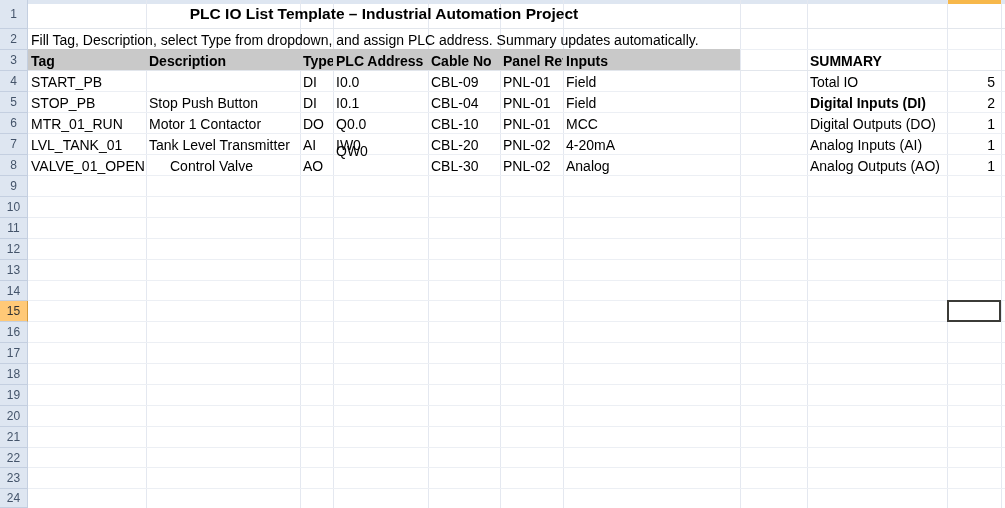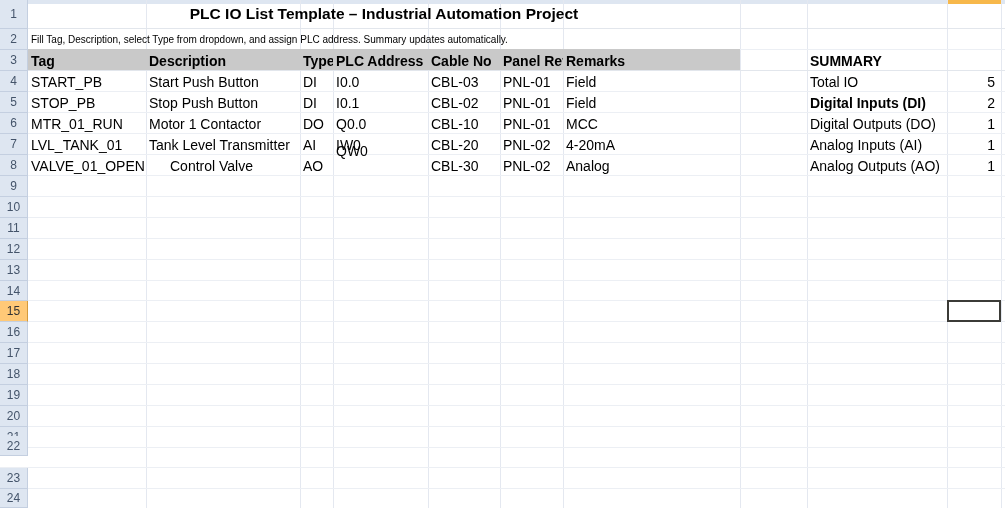--- a/index.html
+++ b/index.html
@@ -84,21 +84,21 @@
   .cell.bold { font-weight: bold; }
   .cell.right { justify-content: flex-end; padding-right: 6px; }
 
   .title {
     font-size: 15.5px;
     font-weight: bold;
     justify-content: center;
     color: #000000;
   }
   .subtitle {
-    font-size: 10px;
+    font-size: 14px;
     color: #000000;
   }
 
   .hdrband {
     position: absolute;
     background: #c9c9c9;
     height: 21px;
   }
 
   
@@ -169,49 +169,48 @@
   <div class="gutter" style="top:239px;height:21px;">12</div>
   <div class="gutter" style="top:260px;height:21px;">13</div>
   <div class="gutter" style="top:281px;height:20px;">14</div>
   <div class="gutter sel" style="top:301px;height:21px;">15</div>
   <div class="gutter" style="top:322px;height:21px;">16</div>
   <div class="gutter" style="top:343px;height:21px;">17</div>
   <div class="gutter" style="top:364px;height:21px;">18</div>
   <div class="gutter" style="top:385px;height:21px;">19</div>
   <div class="gutter" style="top:406px;height:21px;">20</div>
   <div class="gutter" style="top:427px;height:21px;">21</div>
-  <div class="gutter" style="top:436px;height:20px;">22</div>
+  <div class="gutter" style="top:448px;height:20px;">22</div>
   <div class="gutter" style="top:468px;height:21px;">23</div>
   <div class="gutter" style="top:489px;height:19px;">24</div>
 
   <div class="cell title" style="left:28px;top:0px;width:712px;height:28px;">PLC IO List Template – Industrial Automation Project</div>
 
   <div class="cell subtitle" style="left:28px;top:29px;width:712px;height:21px;">Fill Tag, Description, select Type from dropdown, and assign PLC address. Summary updates automatically.</div>
 
   <div class="cell bold" style="left:28px;top:50px;width:118px;height:21px;">Tag</div>
   <div class="cell bold" style="left:146px;top:50px;width:154px;height:21px;">Description</div>
   <div class="cell bold" style="left:300px;top:50px;width:33px;height:21px;">Type</div>
   <div class="cell bold" style="left:333px;top:50px;width:95px;height:21px;">PLC Address</div>
   <div class="cell bold" style="left:428px;top:50px;width:72px;height:21px;">Cable No</div>
   <div class="cell bold" style="left:500px;top:50px;width:63px;height:21px;">Panel Ref</div>
-  <div class="cell bold" style="left:563px;top:50px;width:177px;height:21px;">Remarks</div>
+  <div class="cell bold" style="left:563px;top:50px;width:177px;height:21px;">Inputs</div>
 
   <div class="cell" style="left:28px;top:71px;width:118px;height:21px;">START_PB</div>
-  <div class="cell" style="left:146px;top:71px;width:154px;height:21px;">Start Push Button</div>
   <div class="cell" style="left:300px;top:71px;width:33px;height:21px;">DI</div>
   <div class="cell" style="left:333px;top:71px;width:95px;height:21px;">I0.0</div>
-  <div class="cell" style="left:428px;top:71px;width:72px;height:21px;">CBL-03</div>
+  <div class="cell" style="left:428px;top:71px;width:72px;height:21px;">CBL-09</div>
   <div class="cell" style="left:500px;top:71px;width:63px;height:21px;">PNL-01</div>
   <div class="cell" style="left:563px;top:71px;width:177px;height:21px;">Field</div>
 
   <div class="cell" style="left:28px;top:92px;width:118px;height:21px;">STOP_PB</div>
   <div class="cell" style="left:146px;top:92px;width:154px;height:21px;">Stop Push Button</div>
   <div class="cell" style="left:300px;top:92px;width:33px;height:21px;">DI</div>
   <div class="cell" style="left:333px;top:92px;width:95px;height:21px;">I0.1</div>
-  <div class="cell" style="left:428px;top:92px;width:72px;height:21px;">CBL-02</div>
+  <div class="cell" style="left:428px;top:92px;width:72px;height:21px;">CBL-04</div>
   <div class="cell" style="left:500px;top:92px;width:63px;height:21px;">PNL-01</div>
   <div class="cell" style="left:563px;top:92px;width:177px;height:21px;">Field</div>
 
   <div class="cell" style="left:28px;top:113px;width:118px;height:21px;">MTR_01_RUN</div>
   <div class="cell" style="left:146px;top:113px;width:154px;height:21px;">Motor 1 Contactor</div>
   <div class="cell" style="left:300px;top:113px;width:33px;height:21px;">DO</div>
   <div class="cell" style="left:333px;top:113px;width:95px;height:21px;">Q0.0</div>
   <div class="cell" style="left:428px;top:113px;width:72px;height:21px;">CBL-10</div>
   <div class="cell" style="left:500px;top:113px;width:63px;height:21px;">PNL-01</div>
   <div class="cell" style="left:563px;top:113px;width:177px;height:21px;">MCC</div>

